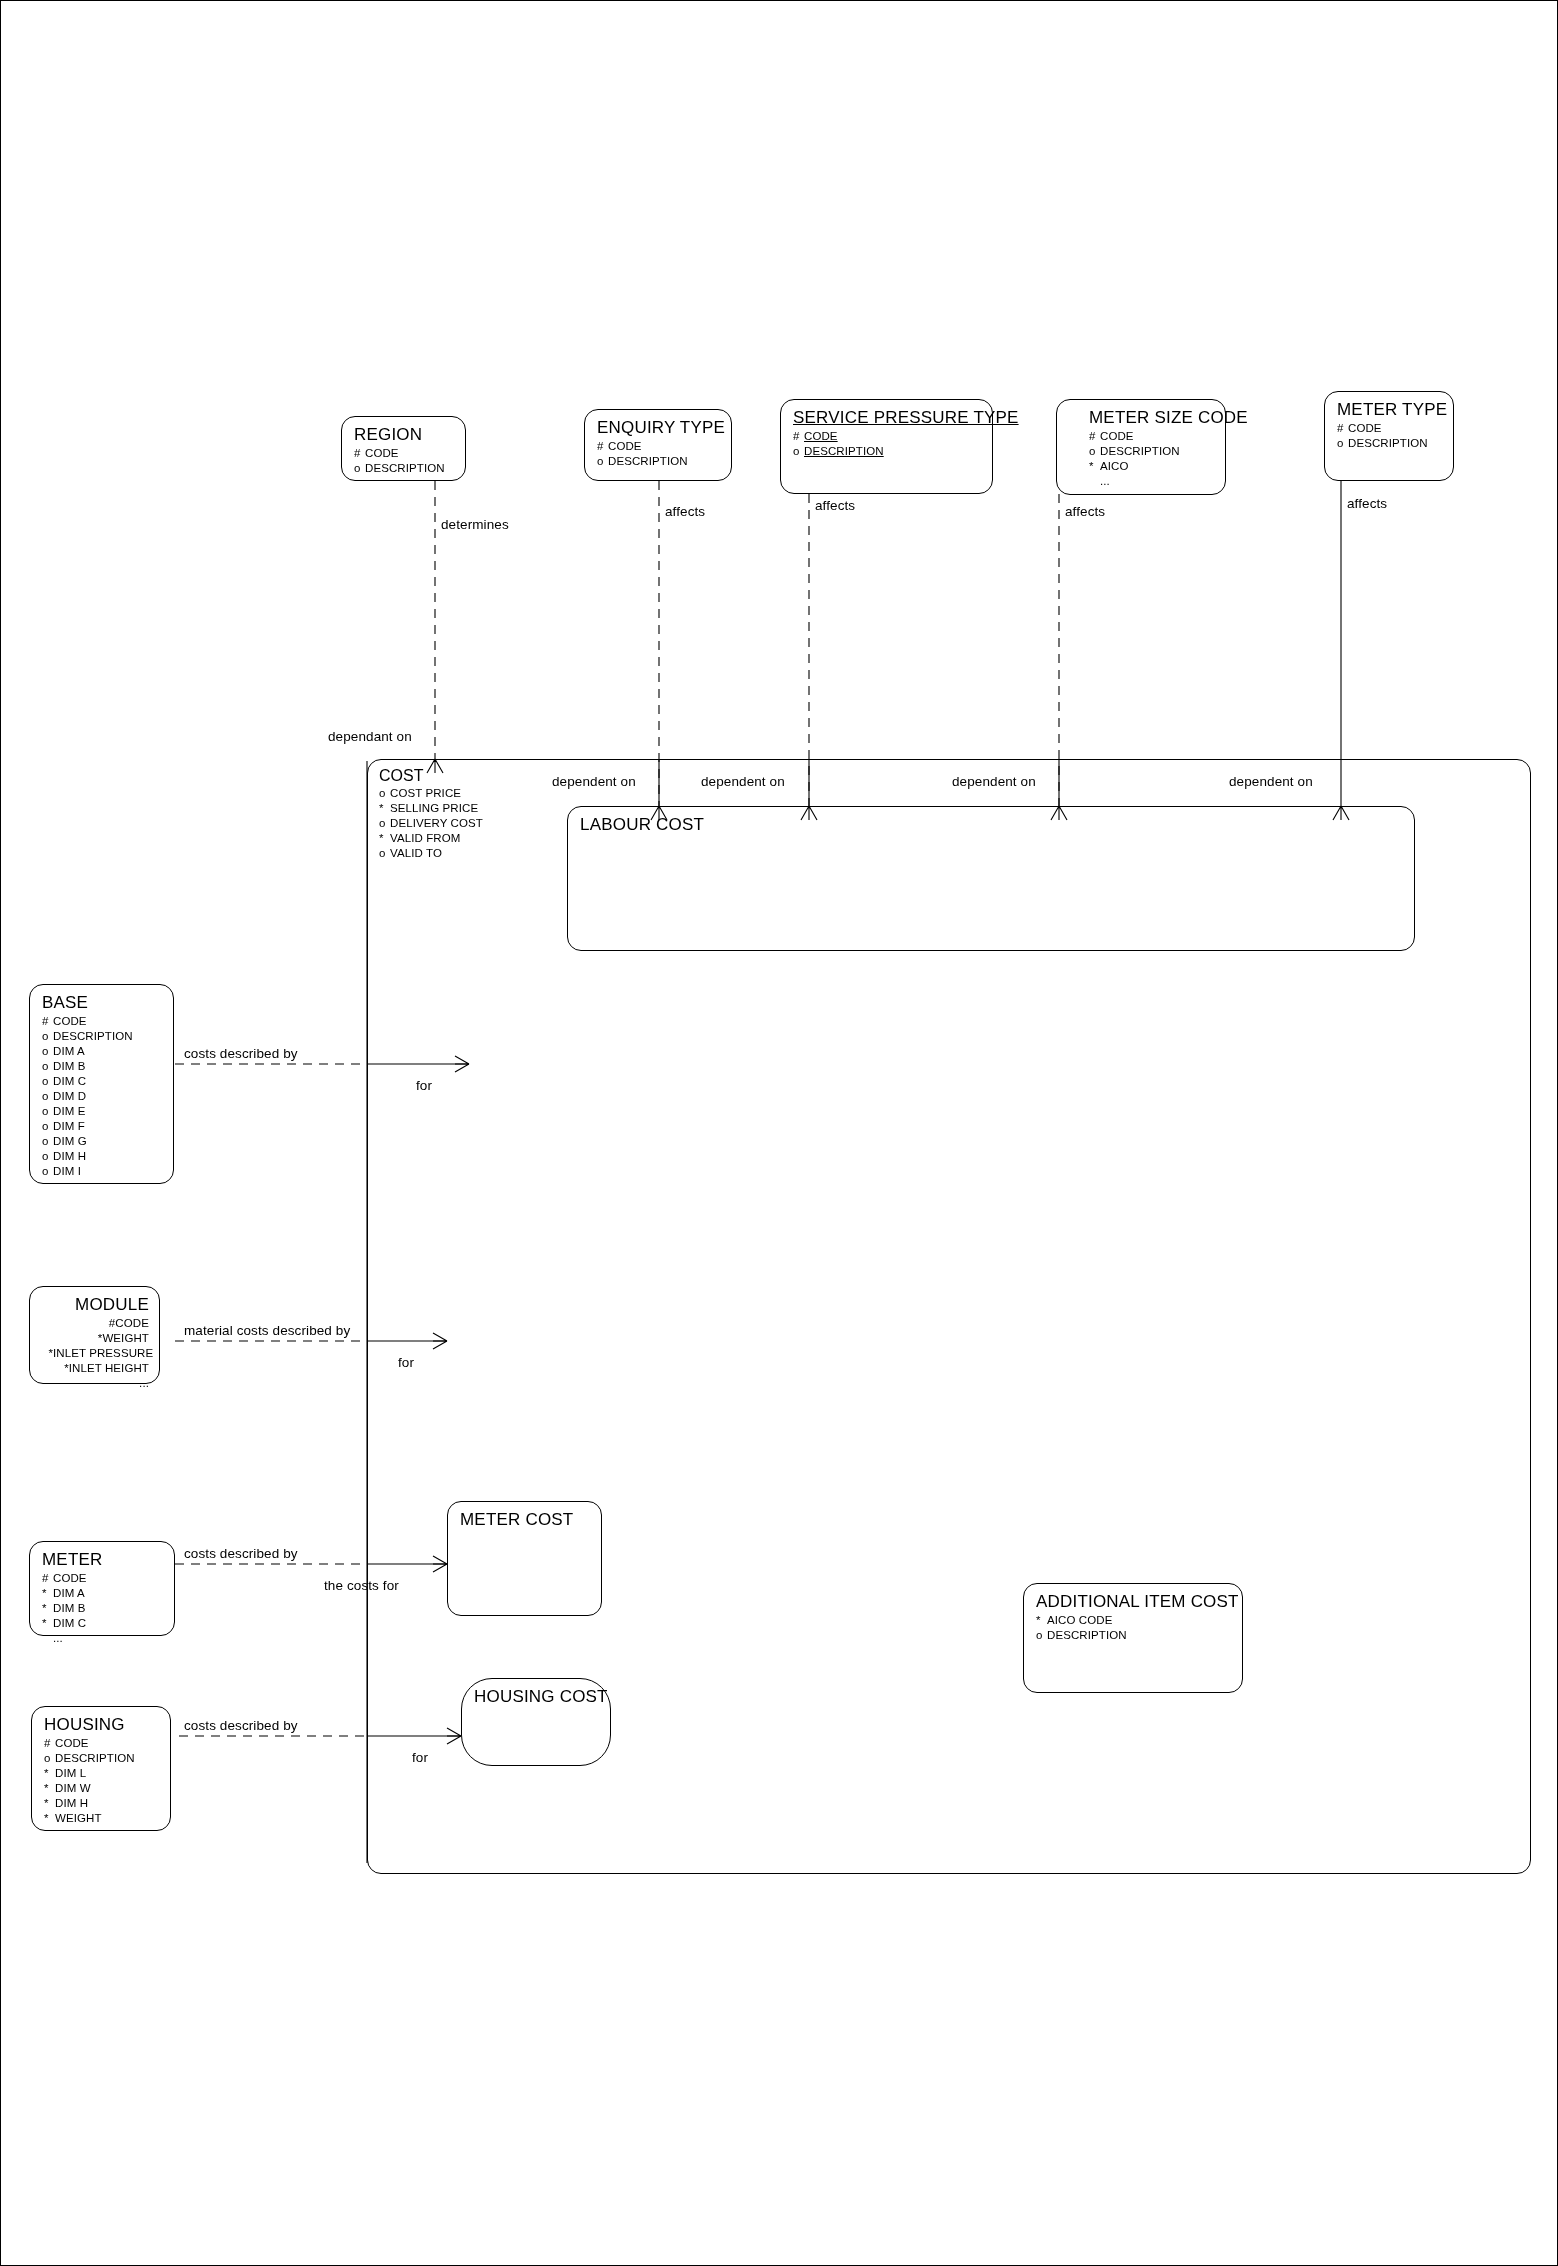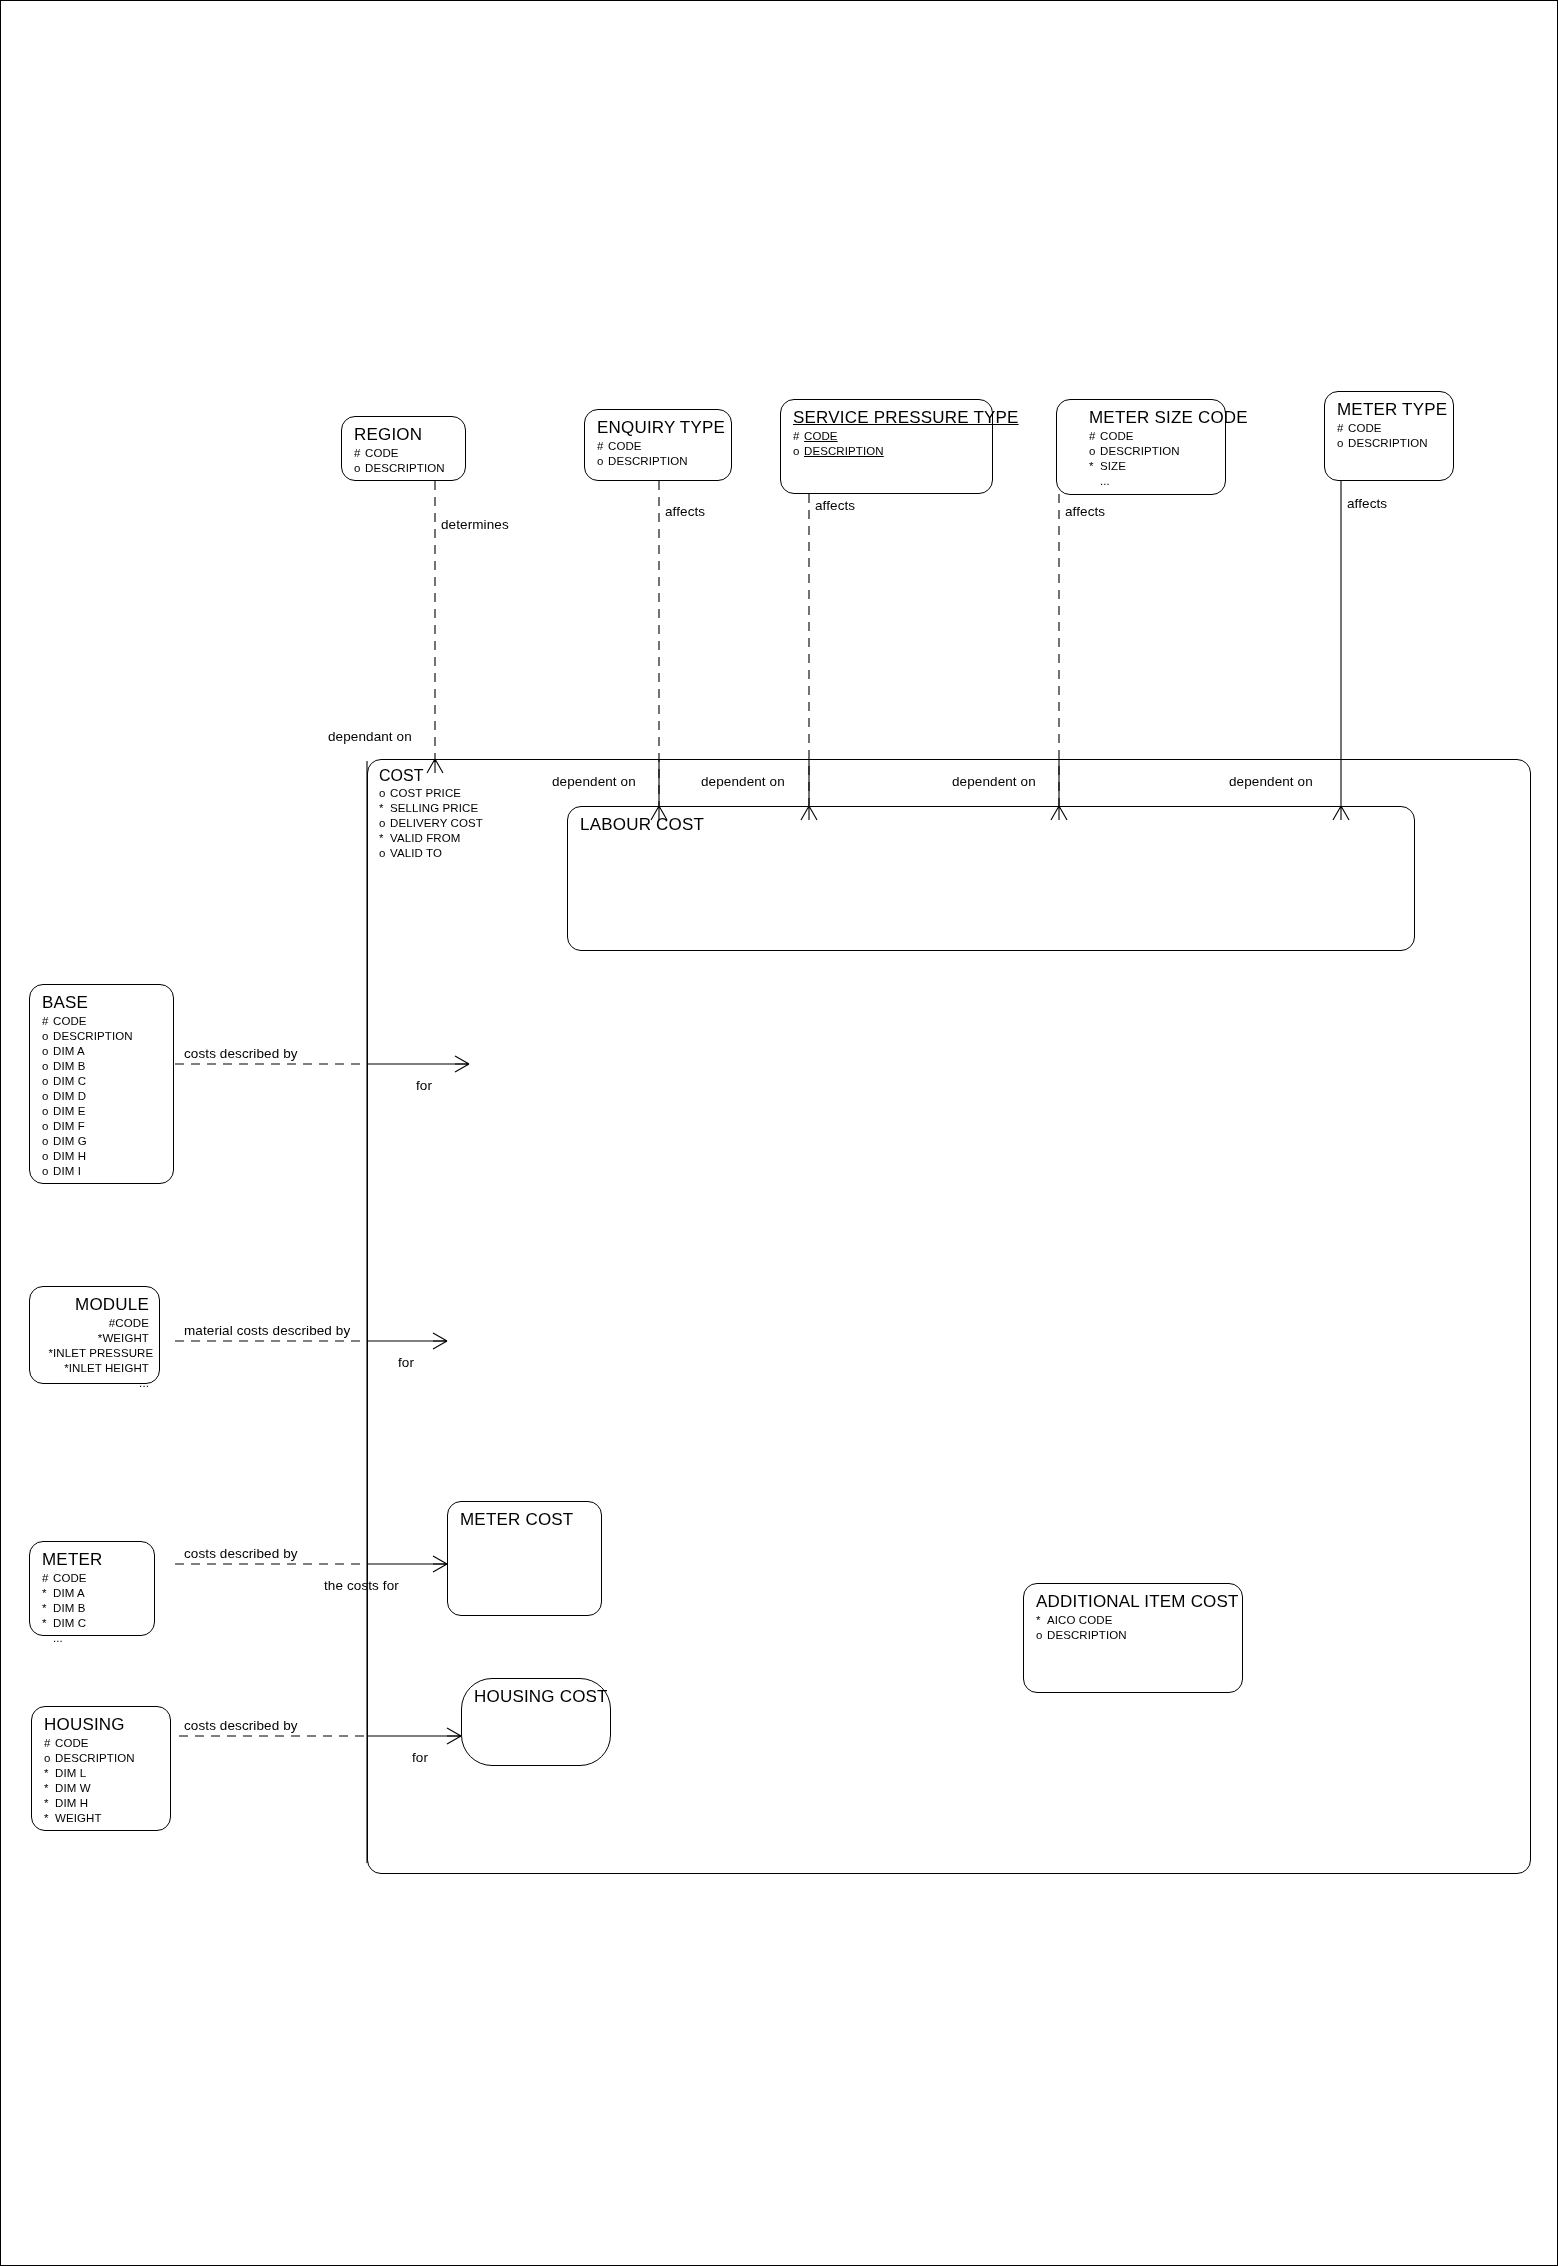--- a/index.html
+++ b/index.html
@@ -138,21 +138,21 @@
       <div class="attr"><span class="mark">#</span><span>CODE</span></div>
       <div class="attr"><span class="mark">o</span><span>DESCRIPTION</span></div>
     </div>
   </div>
 
   <div class="entity" style="left:1055px; top:398px; width:170px; height:96px;padding-left:32px;">
     <div class="ename">METER SIZE CODE</div>
     <div class="attrs">
       <div class="attr"><span class="mark">#</span><span>CODE</span></div>
       <div class="attr"><span class="mark">o</span><span>DESCRIPTION</span></div>
-      <div class="attr"><span class="mark">*</span><span>SIZE</span></div>
+      <div class="attr"><span class="mark">*</span><span>AICO</span></div>
       <div class="attr"><span class="mark"></span><span>...</span></div>
     </div>
   </div>
 
   <div class="entity" style="left:1323px; top:390px; width:130px; height:90px;">
     <div class="ename">METER TYPE</div>
     <div class="attrs">
       <div class="attr"><span class="mark">#</span><span>CODE</span></div>
       <div class="attr"><span class="mark">o</span><span>DESCRIPTION</span></div>
     </div>
@@ -210,21 +210,21 @@
     <div class="attrs">
       <div class="attr"><span class="mark">#</span><span>CODE</span></div>
       <div class="attr"><span class="mark">*</span><span>WEIGHT</span></div>
       <div class="attr"><span class="mark">*</span><span>INLET PRESSURE</span></div>
       <div class="attr"><span class="mark">*</span><span>INLET HEIGHT</span></div>
       <div class="attr"><span class="mark"></span><span>...</span></div>
     </div>
   </div>
 
 
-  <div class="entity" style="left:28px; top:1540px; width:126px; height:95px;">
+  <div class="entity" style="left:28px; top:1540px; width:146px; height:95px;">
     <div class="ename">METER</div>
     <div class="attrs">
       <div class="attr"><span class="mark">#</span><span>CODE</span></div>
       <div class="attr"><span class="mark">*</span><span>DIM A</span></div>
       <div class="attr"><span class="mark">*</span><span>DIM B</span></div>
       <div class="attr"><span class="mark">*</span><span>DIM C</span></div>
       <div class="attr"><span class="mark"></span><span>...</span></div>
     </div>
   </div>
 

